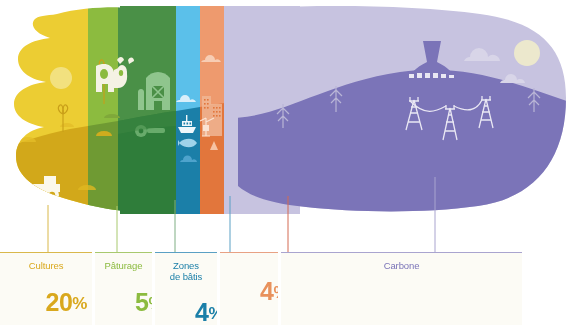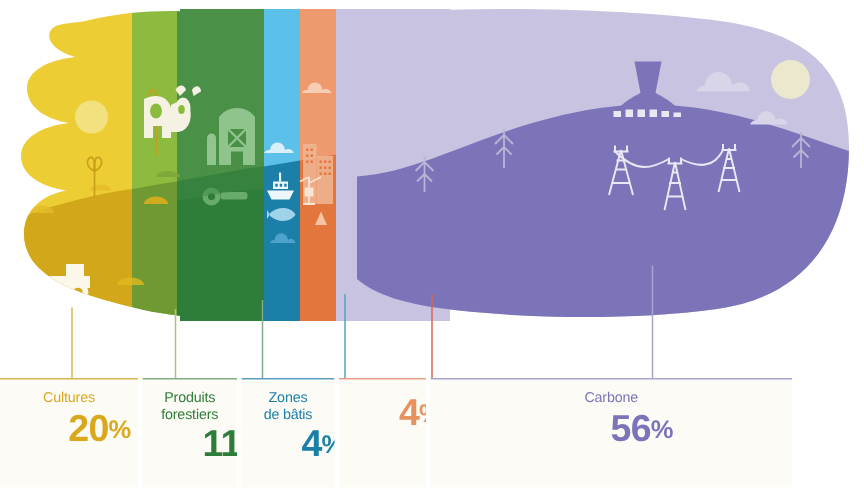--- a/index.html
+++ b/index.html
@@ -35,21 +35,21 @@
     font-size:9.5px;
     font-weight:normal;
     line-height:10.5px;
     letter-spacing:-0.1px;
     white-space:pre-line;
   }
   .lpct{
     font-size:25px;
     font-weight:bold;
     line-height:26px;
-    margin-top:1px;
+    margin-top:17px;
     letter-spacing:-0.5px;
     padding-left:40px;
   }
   .lpct .sign{font-size:17px;vertical-align:2px;letter-spacing:-1px;}
 </style>
 </head>
 <body>
 
 <div id="stage">
 
@@ -265,48 +265,44 @@
   <div class="legend">
 
     <div class="lcell" style="width:92px;">
       <div class="ltop" style="background:#d9b84b;"></div>
       <div class="lname" style="color:#d9a81d;">Cultures</div>
       <div class="lpct" style="color:#d9a81d;">
         <span>20</span><span class="sign">%</span>
       </div>
     </div>
 
-
-    <div class="lcell" style="width:63px;">
-      <div class="ltop" style="background:#7fae83;"></div>
-      <div class="lname" style="color:#2f7d3a;">Produits
-forestiers</div>
-      <div class="lpct" style="color:#2f7d3a;">
-        <span>11</span><span class="sign">%</span>
+    <div class="lcell" style="width:57px;">
+      <div class="ltop" style="background:#a8c96e;"></div>
+      <div class="lname" style="color:#8cbb3f;">Pâturage</div>
+      <div class="lpct" style="color:#8cbb3f;">
+        <span>5</span><span class="sign">%</span>
       </div>
     </div>
+
 
     <div class="lcell" style="width:62px;">
       <div class="ltop" style="background:#5aa0c4;"></div>
       <div class="lname" style="color:#1b7fa8;">Zones
 de bâtis</div>
       <div class="lpct" style="color:#1b7fa8;">
         <span>4</span><span class="sign">%</span>
       </div>
     </div>
 
     <div class="lcell" style="width:58px;">
       <div class="ltop" style="background:#e8a184;"></div>
       <div class="lpct" style="color:#e8915c;">
         <span>4</span><span class="sign">%</span>
       </div>
     </div>
 
     <div class="lcell" style="width:241px;margin-right:0;">
       <div class="ltop" style="background:#a9a4cf;"></div>
       <div class="lname" style="color:#7b74b8;">Carbone</div>
-      <div class="lpct" style="color:#7b74b8;">
-        <span>56</span><span class="sign">%</span>
-      </div>
     </div>
 
   </div>
 </div>
 
 </body></html>

